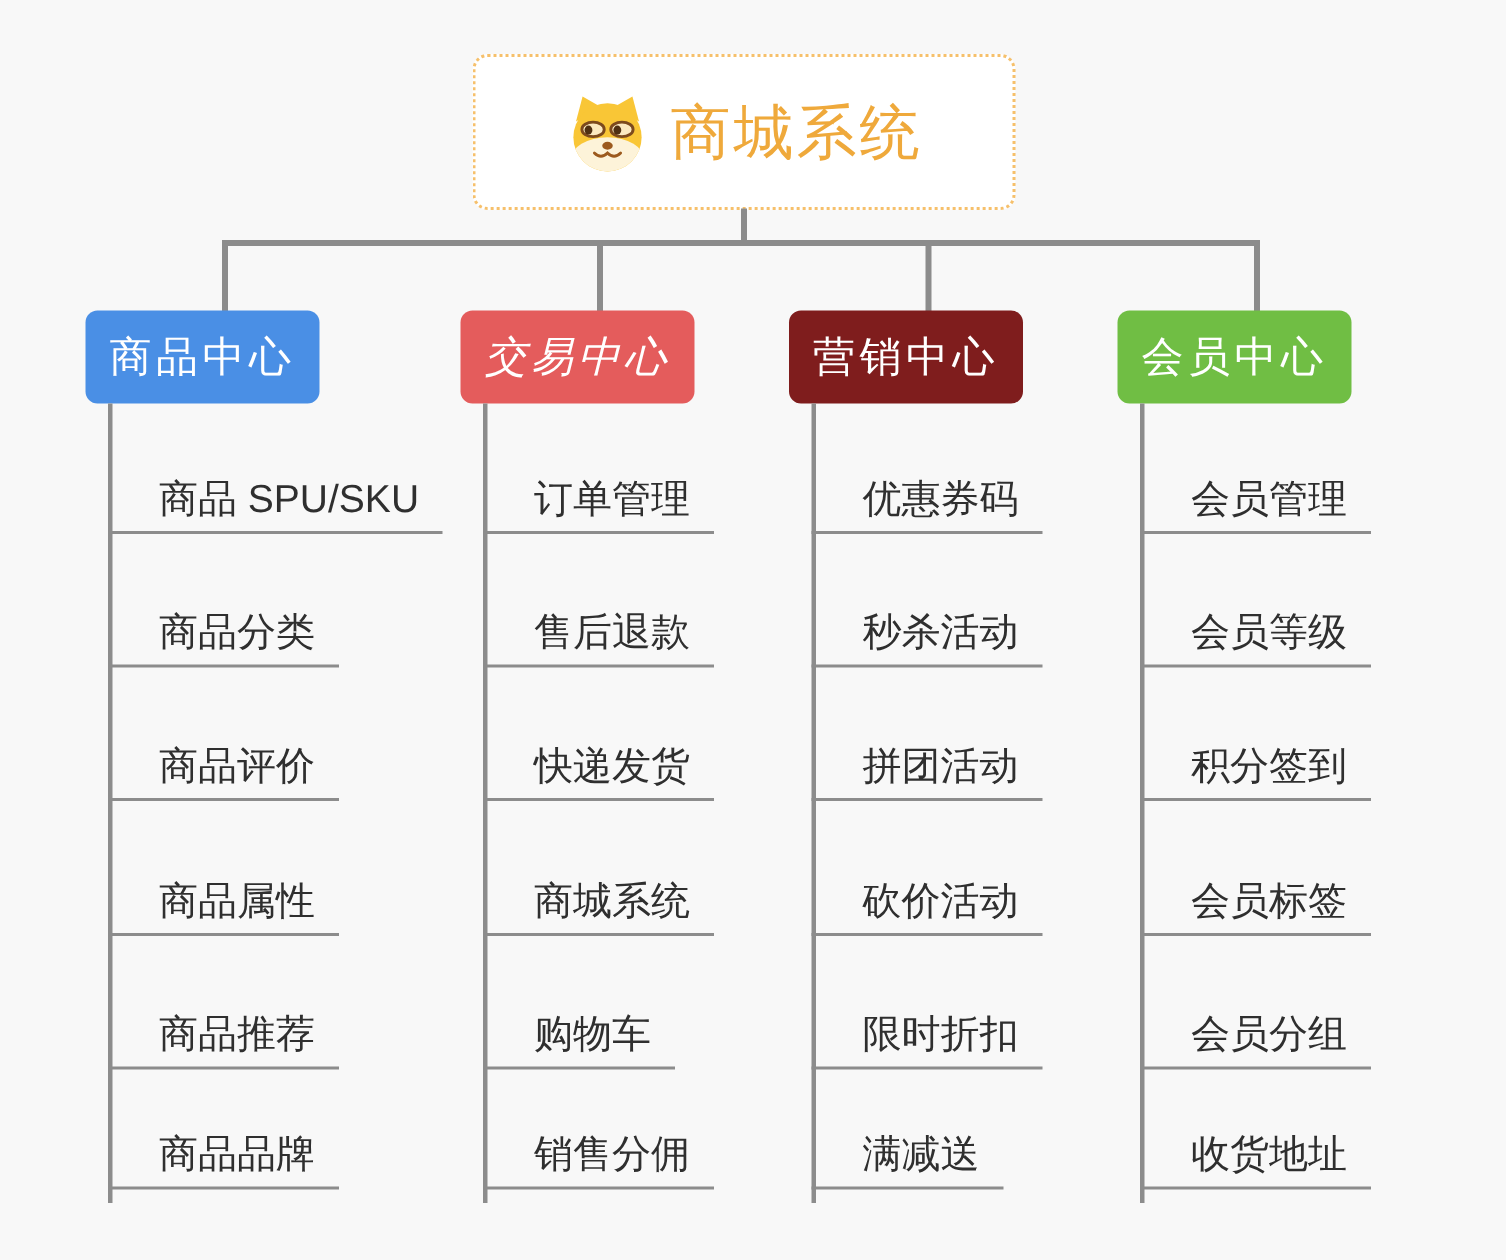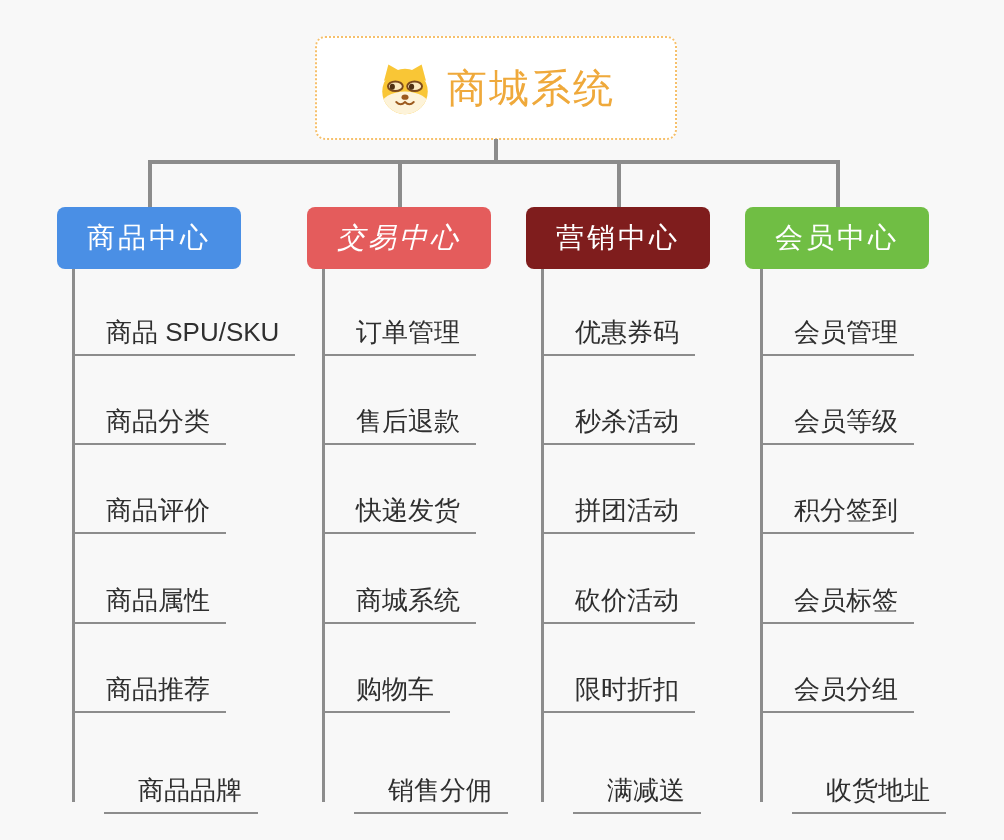--- a/index.html
+++ b/index.html
@@ -48,21 +48,21 @@
   
   .branch { position: absolute; top: 207px; width: 260px; }
   .branch-0 { left: 57px; }
   .branch-1 { left: 307px; }
   .branch-2 { left: 526px; }
   .branch-3 { left: 745px; }
 
   .branch-header {
     position: absolute;
     left: 0; top: 0;
-    width: 184px; height: 62px;
+    width: 156px; height: 62px;
     border-radius: 8px;
     color: #FFFFFF;
     font-size: 28px;
     letter-spacing: 3px;
     display: flex;
     align-items: center;
     justify-content: center;
     cursor: pointer;
     box-sizing: border-box;
   }
@@ -83,21 +83,21 @@
     line-height: 32px;
     padding: 0 16px 6px 34px;
     border-bottom: 2px solid #8C8C8C;
     cursor: pointer;
   }
   .leaf-0 { top: 109px; }
   .leaf-1 { top: 198px; }
   .leaf-2 { top: 287px; }
   .leaf-3 { top: 377px; }
   .leaf-4 { top: 466px; }
-  .leaf-5 { top: 567px; margin-left: 32px; }
+  .leaf-5 { top: 546px; }
 </style>
 </head>
 <body>
 
 <div class="canvas">
 
   <div class="root-node" style="border-color: rgb(246, 192, 107);">
     <svg class="dog-icon" viewBox="0 0 64 64" aria-hidden="true">
       <defs>
           <clipPath id="headClip">

